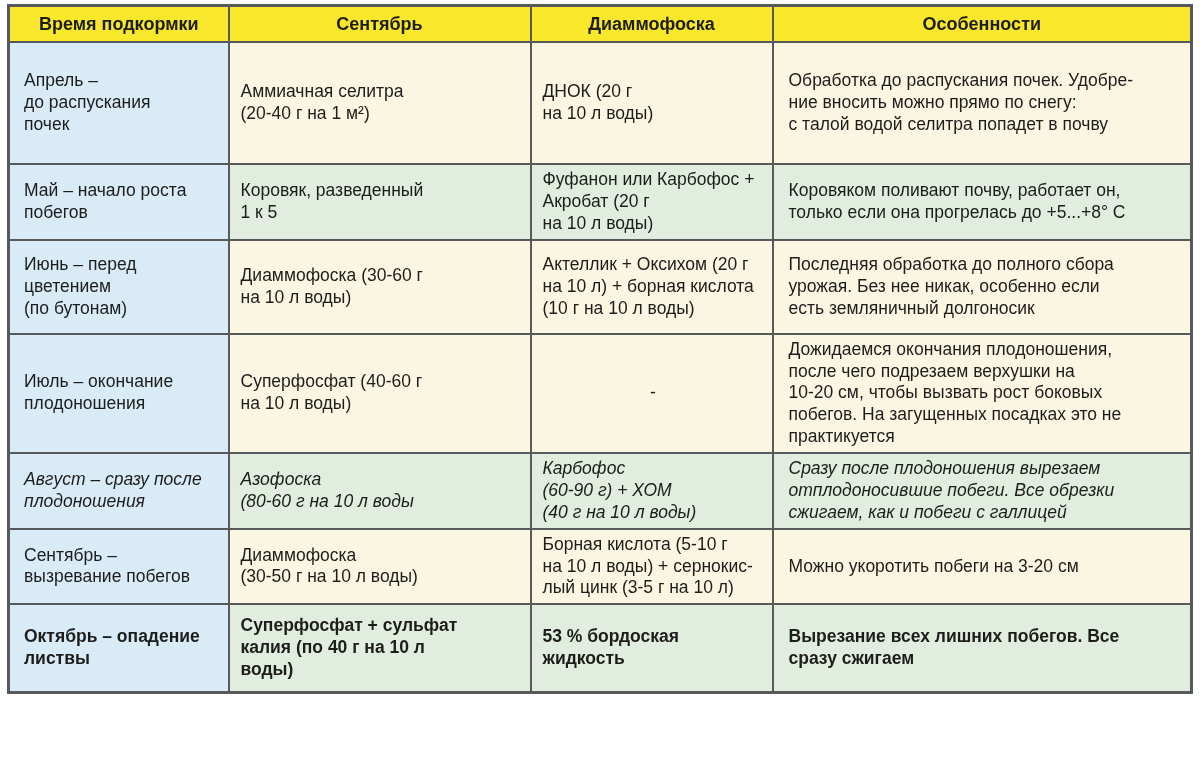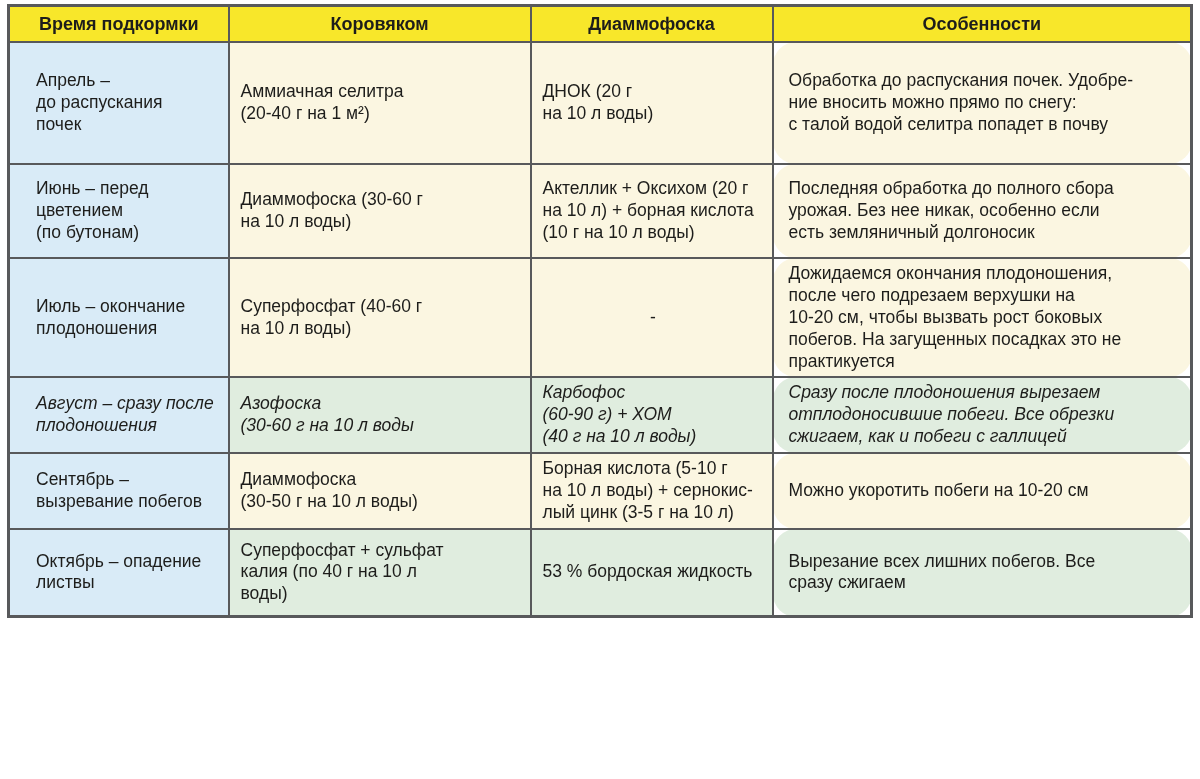--- a/index.html
+++ b/index.html
@@ -38,58 +38,69 @@
   }
   thead th{
     background:var(--header-bg);
     font-weight:bold;
     text-align:center;
     height:30px;
     font-size:18px;
     white-space:normal;
     padding:2px 4px;
   }
-  td.time-cell{background:var(--time-col-bg);padding-left:26px;}
+  td.time-cell{background:var(--time-col-bg);padding-left:14px;}
   tr.cream td:not(.time-cell){background:var(--cream-bg);}
   tr.green td:not(.time-cell){background:var(--green-bg);}
-  td.notes-cell{padding-left:15px;border-radius:23px;}
+  td.notes-cell{padding-left:15px;}
   td.dash{text-align:center;}
   tr.r0{height:122px;} tr.r1{height:75px;} tr.r2{height:94px;} tr.r3{height:75px;}
-  tr.r4{height:114px;} tr.r5{height:75px;font-style:italic;} tr.r6{height:64px;} tr.r7{height:88px;}
+  tr.r4{height:114px;} tr.r5{height:75px;font-style:italic;} tr.r6{height:64px;} tr.r7{height:88px;font-weight:bold;}
 </style>
 </head>
 <body>
 
 <table class="schedule">
   <colgroup>
     <col class="c-time">
       <col class="c-feed">
       <col class="c-spray">
       <col class="c-notes">
   </colgroup>
   <thead>
     <tr id="header-row">
         <th>Время подкормки</th>
-        <th>Коровяком</th>
+        <th>Сентябрь</th>
         <th>Диаммофоска</th>
         <th>Особенности</th>
       </tr>
   </thead>
   <tbody id="table-body">
       <tr class="cream r0">
         <td class="time-cell">Апрель –
 до распускания
 почек</td>
         <td>Аммиачная селитра
 (20-40 г на 1 м²)</td>
         <td>ДНОК (20 г
 на 10 л воды)</td>
         <td class="notes-cell">Обработка до распускания почек. Удобре-
 ние вносить можно прямо по снегу:
 с талой водой селитра попадет в почву</td>
+      </tr>
+      <tr class="green r1">
+        <td class="time-cell">Май – начало роста
+побегов</td>
+        <td>Коровяк, разведенный
+1 к 5</td>
+        <td>Фуфанон или Карбофос +
+Акробат (20 г
+на 10 л воды)</td>
+        <td class="notes-cell">Коровяком поливают почву, работает он,
+только если она прогрелась до +5...+8° С</td>
       </tr>
       <tr class="cream r2">
         <td class="time-cell">Июнь – перед
 цветением
 (по бутонам)</td>
         <td>Диаммофоска (30-60 г
 на 10 л воды)</td>
         <td>Актеллик + Оксихом (20 г
 на 10 л) + борная кислота
 (10 г на 10 л воды)</td>
@@ -106,37 +117,37 @@
         <td class="notes-cell">Дожидаемся окончания плодоношения,
 после чего подрезаем верхушки на
 10-20 см, чтобы вызвать рост боковых
 побегов. На загущенных посадках это не
 практикуется</td>
       </tr>
       <tr class="green r5">
         <td class="time-cell">Август – сразу после
 плодоношения</td>
         <td>Азофоска
-(30-60 г на 10 л воды</td>
+(80-60 г на 10 л воды</td>
         <td>Карбофос
 (60-90 г) + ХОМ
 (40 г на 10 л воды)</td>
         <td class="notes-cell">Сразу после плодоношения вырезаем
 отплодоносившие побеги. Все обрезки
 сжигаем, как и побеги с галлицей</td>
       </tr>
       <tr class="cream r6">
         <td class="time-cell">Сентябрь –
 вызревание побегов</td>
         <td>Диаммофоска
 (30-50 г на 10 л воды)</td>
         <td>Борная кислота (5-10 г
 на 10 л воды) + сернокис-
 лый цинк (3-5 г на 10 л)</td>
-        <td class="notes-cell">Можно укоротить побеги на 10-20 см</td>
+        <td class="notes-cell">Можно укоротить побеги на 3-20 см</td>
       </tr>
       <tr class="green r7">
         <td class="time-cell">Октябрь – опадение
 листвы</td>
         <td>Суперфосфат + сульфат
 калия (по 40 г на 10 л
 воды)</td>
         <td>53 % бордоская жидкость</td>
         <td class="notes-cell">Вырезание всех лишних побегов. Все
 сразу сжигаем</td>

